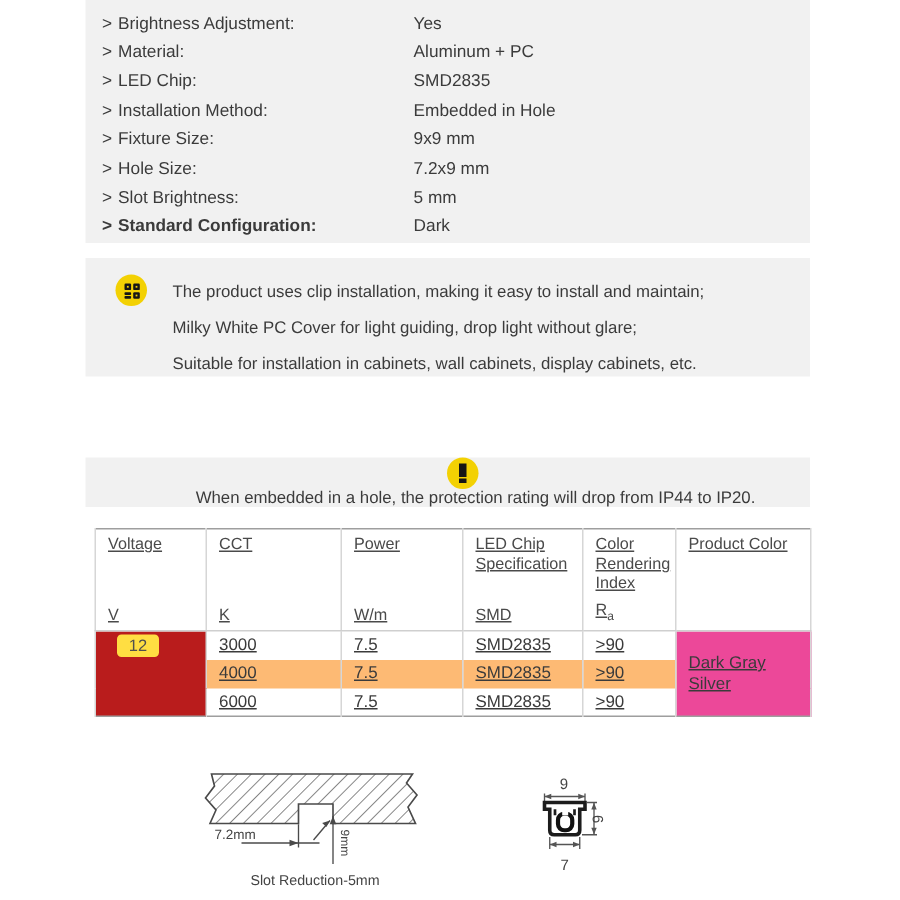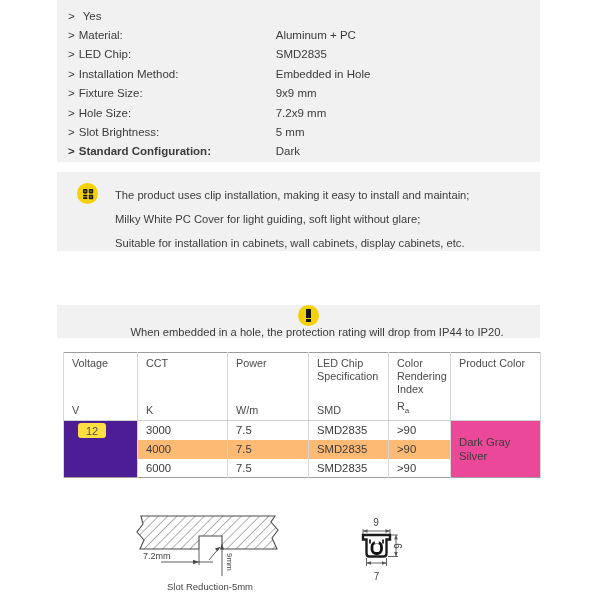--- a/index.html
+++ b/index.html
@@ -29,45 +29,46 @@
   .excl{width:4.5px;height:13px;position:relative;}
   .excl:before{content:"";position:absolute;left:0;top:0;width:4.5px;height:8.5px;background:#151515;}
   .excl:after{content:"";position:absolute;left:0;bottom:0;width:4.5px;height:3px;background:#151515;}
   
   table.spec-table{
     position:absolute;left:63px;top:352px;width:477px;border-collapse:collapse;table-layout:fixed;
     border-top:1px solid #9e9e9e;border-bottom:1px solid #9e9e9e;
   }
   .spec-table th,.spec-table td{
     border-left:1px solid #d6d6d6;border-right:1px solid #d6d6d6;
-    padding:0 0 0 8px;text-align:left;font-weight:400;vertical-align:top;
+    padding:0 0 0 8px;text-align:left;font-weight:400;vertical-align:top;text-decoration:underline;
   }
   .spec-table thead th{border-bottom:1px solid #cfcfcf;height:66px;
     font-size:10.8px;color:#4a4a4a;line-height:13px;}
   .thwrap{display:flex;flex-direction:column;justify-content:space-between;height:60px;padding:4px 0 3px;}
   .th-unit sub{font-size:8px;}
   .spec-table tbody tr{height:19px;}
   .spec-table tbody td{font-size:11.3px;color:#3b3b3b;vertical-align:middle;}
   .spec-table tbody tr.stripe td{background:#fdba74;}
-  td.voltage-cell{vertical-align:top !important;background:#4c1d95;}
+  td.voltage-cell{vertical-align:top !important;background:#b91c1c;}
   td.pcolor-cell{vertical-align:middle !important;background:#ec4899;line-height:1.25;padding-right:4px;}
   .v-badge{display:inline-block;min-width:28px;text-align:center;background:#FFDE42;
     border-radius:3px;font-size:11px;color:#4f4f4f;padding:1.5px 0;margin:2px 0 0 6px;}
   
   .drawing{position:absolute;}
   #slot-drawing{left:125px;top:503px;}
   #profile-drawing{left:338px;top:500px;}
   svg text{font-family:"Liberation Sans",sans-serif;fill:#444444;}
 </style>
 </head>
 <body>
 
 <div class="panel spec-panel">
   <div class="spec-row">
     <span class="bullet">&gt;</span>
+    <span class="spec-label">Brightness Adjustment:</span>
     <span class="spec-value">Yes</span>
   </div>
   <div class="spec-row">
     <span class="bullet">&gt;</span>
     <span class="spec-label">Material:</span>
     <span class="spec-value">Aluminum + PC</span>
   </div>
   <div class="spec-row">
     <span class="bullet">&gt;</span>
     <span class="spec-label">LED Chip:</span>
@@ -108,21 +109,21 @@
       <rect x="1" y="6.8" width="4.4" height="1.8" rx="0.6" fill="#161616"></rect>
       <rect x="1" y="9.3" width="4.4" height="1.8" rx="0.6" fill="#161616"></rect>
       <rect x="6.8" y="6.8" width="4.4" height="4.4" rx="0.8" fill="#161616"></rect>
       <rect x="2.6" y="2.6" width="1.2" height="1.2" fill="#F3D103"></rect>
       <rect x="8.4" y="2.6" width="1.2" height="1.2" fill="#F3D103"></rect>
       <rect x="8.4" y="8.4" width="1.2" height="1.2" fill="#F3D103"></rect>
     </svg>
   </span>
   <div class="feature-lines">
     <div class="feature-line">The product uses clip installation, making it easy to install and maintain;</div>
-    <div class="feature-line">Milky White PC Cover for light guiding, soft light without glare;</div>
+    <div class="feature-line">Milky White PC Cover for light guiding, drop light without glare;</div>
     <div class="feature-line">Suitable for installation in cabinets, wall cabinets, display cabinets, etc.</div>
   </div>
 </div>
 
 <div class="panel warning-panel">
   <span class="icon-circle">
     <span class="excl"></span>
   </span>
   <span class="warning-text">When embedded in a hole, the protection rating will drop from IP44 to IP20.</span>
 </div>

